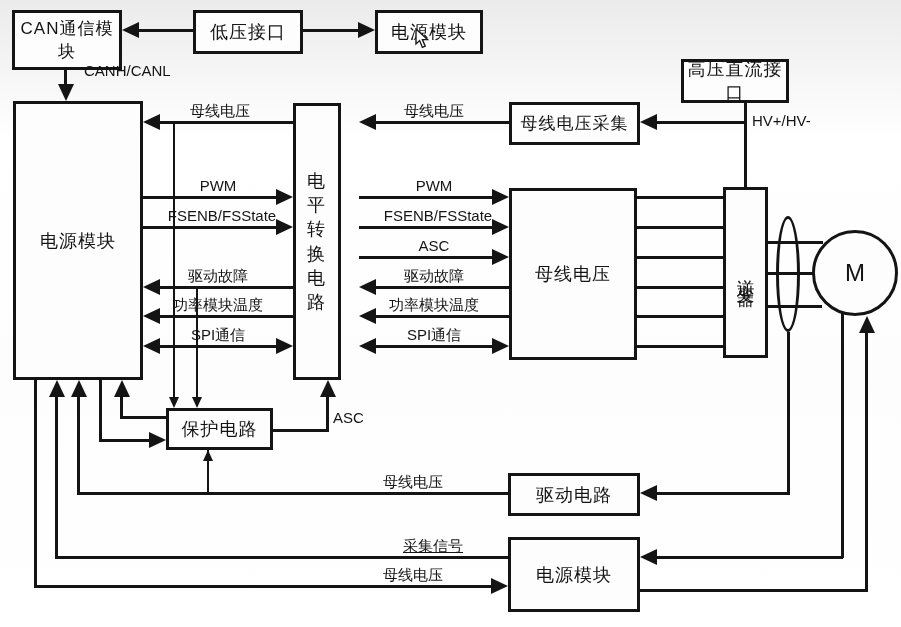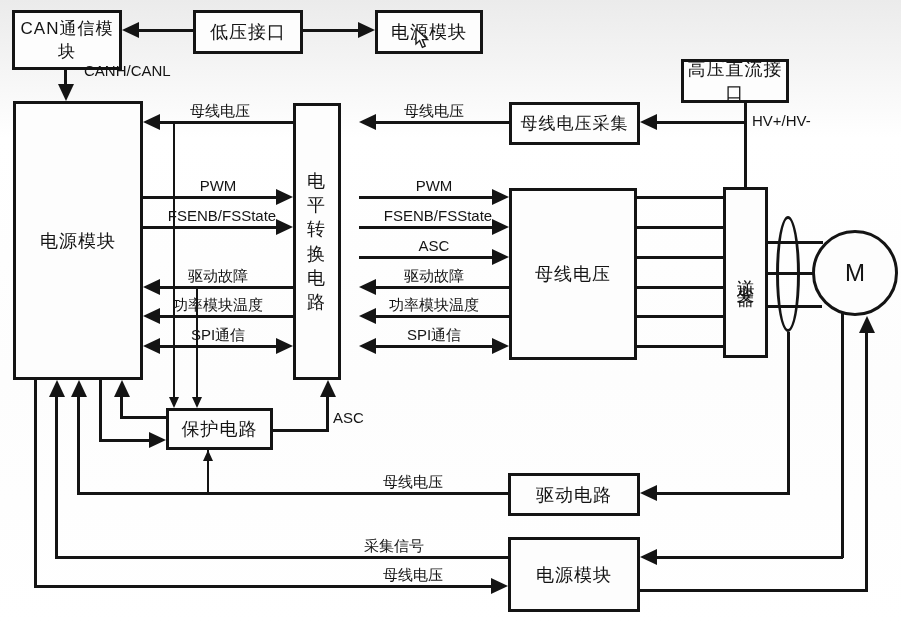--- a/index.html
+++ b/index.html
@@ -192,18 +192,18 @@
 <div class="lbl c" style="left:438px;top:207px;">FSENB/FSState</div>
 <div class="lbl c" style="left:434px;top:237px;">ASC</div>
 <div class="lbl c" style="left:218px;top:267px;">驱动故障</div>
 <div class="lbl c" style="left:434px;top:267px;">驱动故障</div>
 <div class="lbl c" style="left:218px;top:296px;">功率模块温度</div>
 <div class="lbl c" style="left:434px;top:296px;">功率模块温度</div>
 <div class="lbl c" style="left:218px;top:326px;">SPI通信</div>
 <div class="lbl c" style="left:434px;top:326px;">SPI通信</div>
 <div class="lbl" style="left:333px;top:409px;">ASC</div>
 <div class="lbl c" style="left:413px;top:473px;">母线电压</div>
-<div class="lbl c" style="left:394px;top:537px;">采集信号</div>
+<div class="lbl c" style="left:433px;top:537px;text-decoration:underline;">采集信号</div>
 <div class="lbl c" style="left:413px;top:566px;">母线电压</div>
 
 <svg class="cursor" style="left:415px;top:28px;" width="16" height="22" viewBox="0 0 16 22">
   <polygon points="1,1 1,16 4.6,12.6 7.4,19.4 10.2,18.2 7.4,11.6 12.5,11.6" fill="#ffffff" stroke="#1a1a1a" stroke-width="1.4"></polygon>
 </svg>
 
 </body></html>

